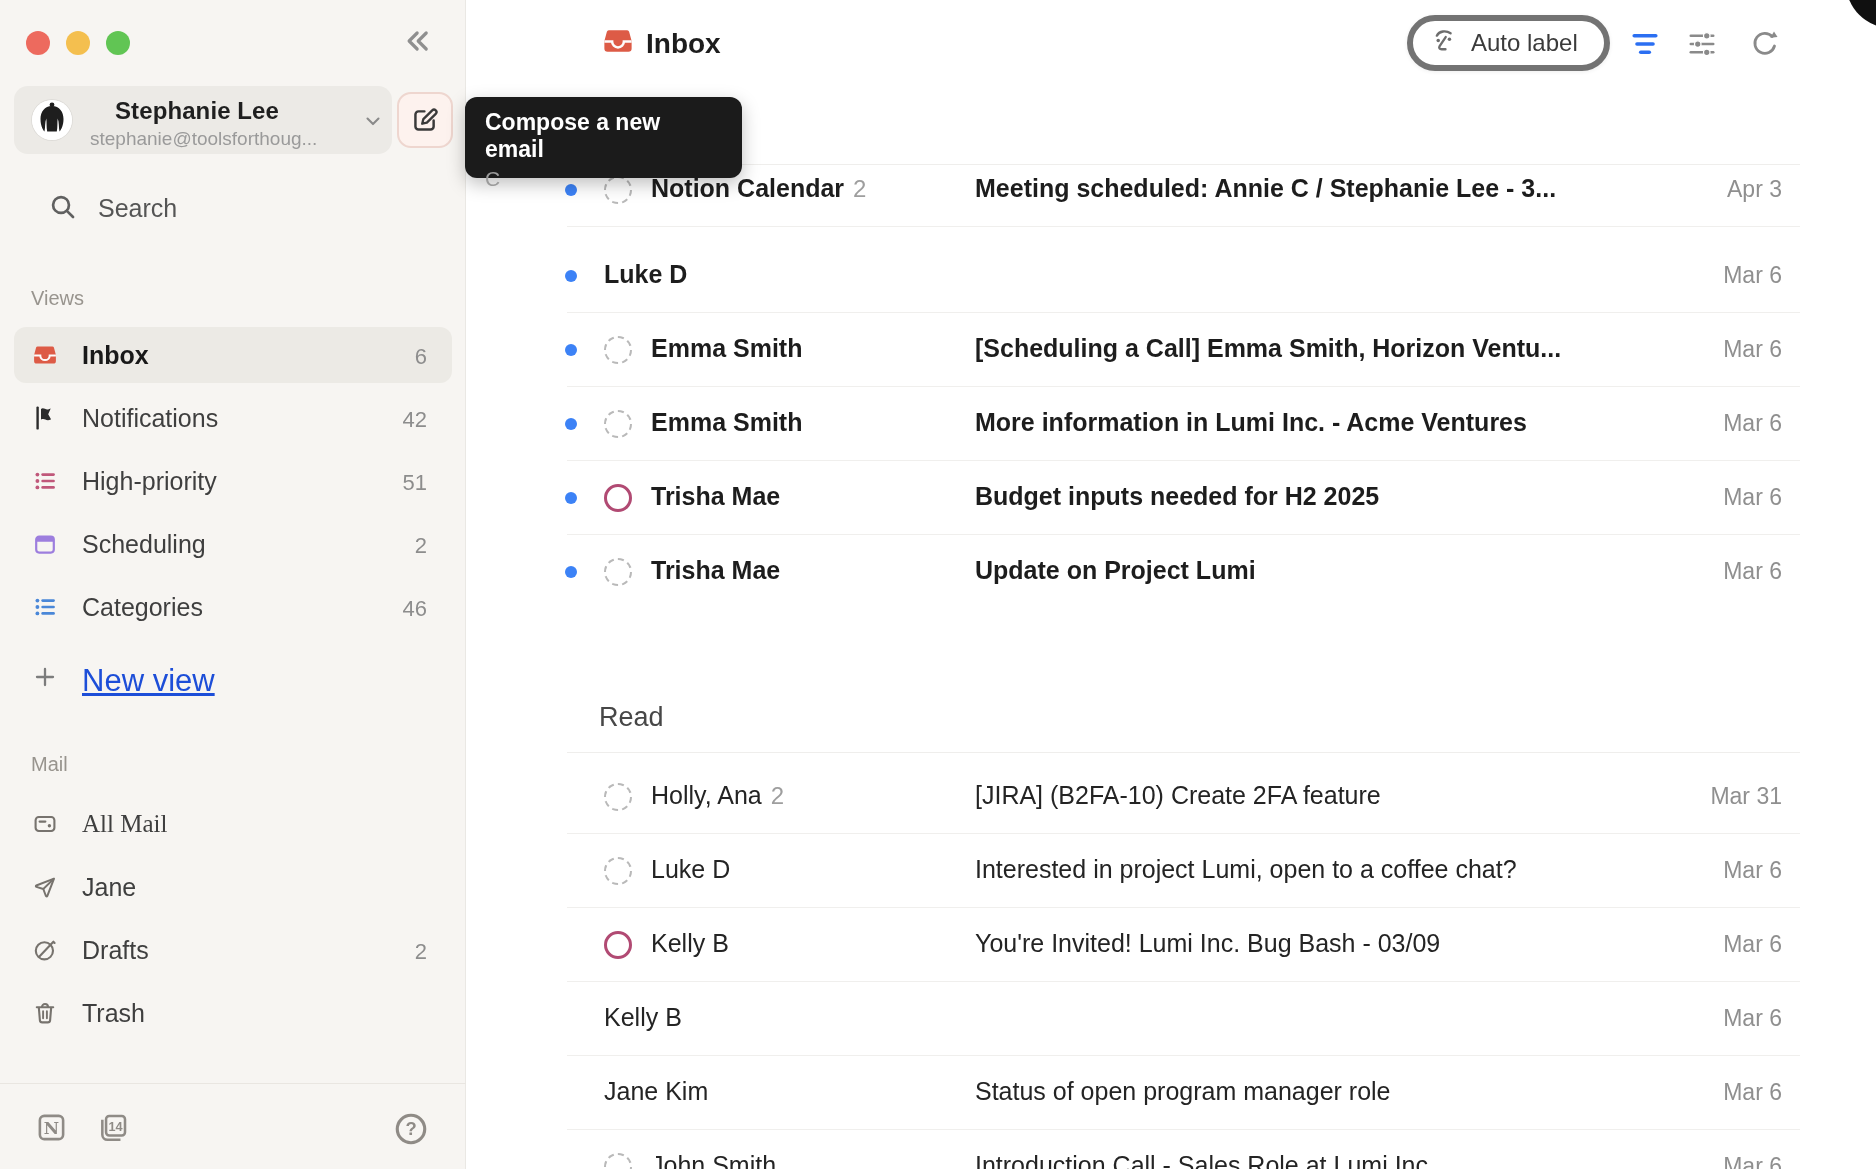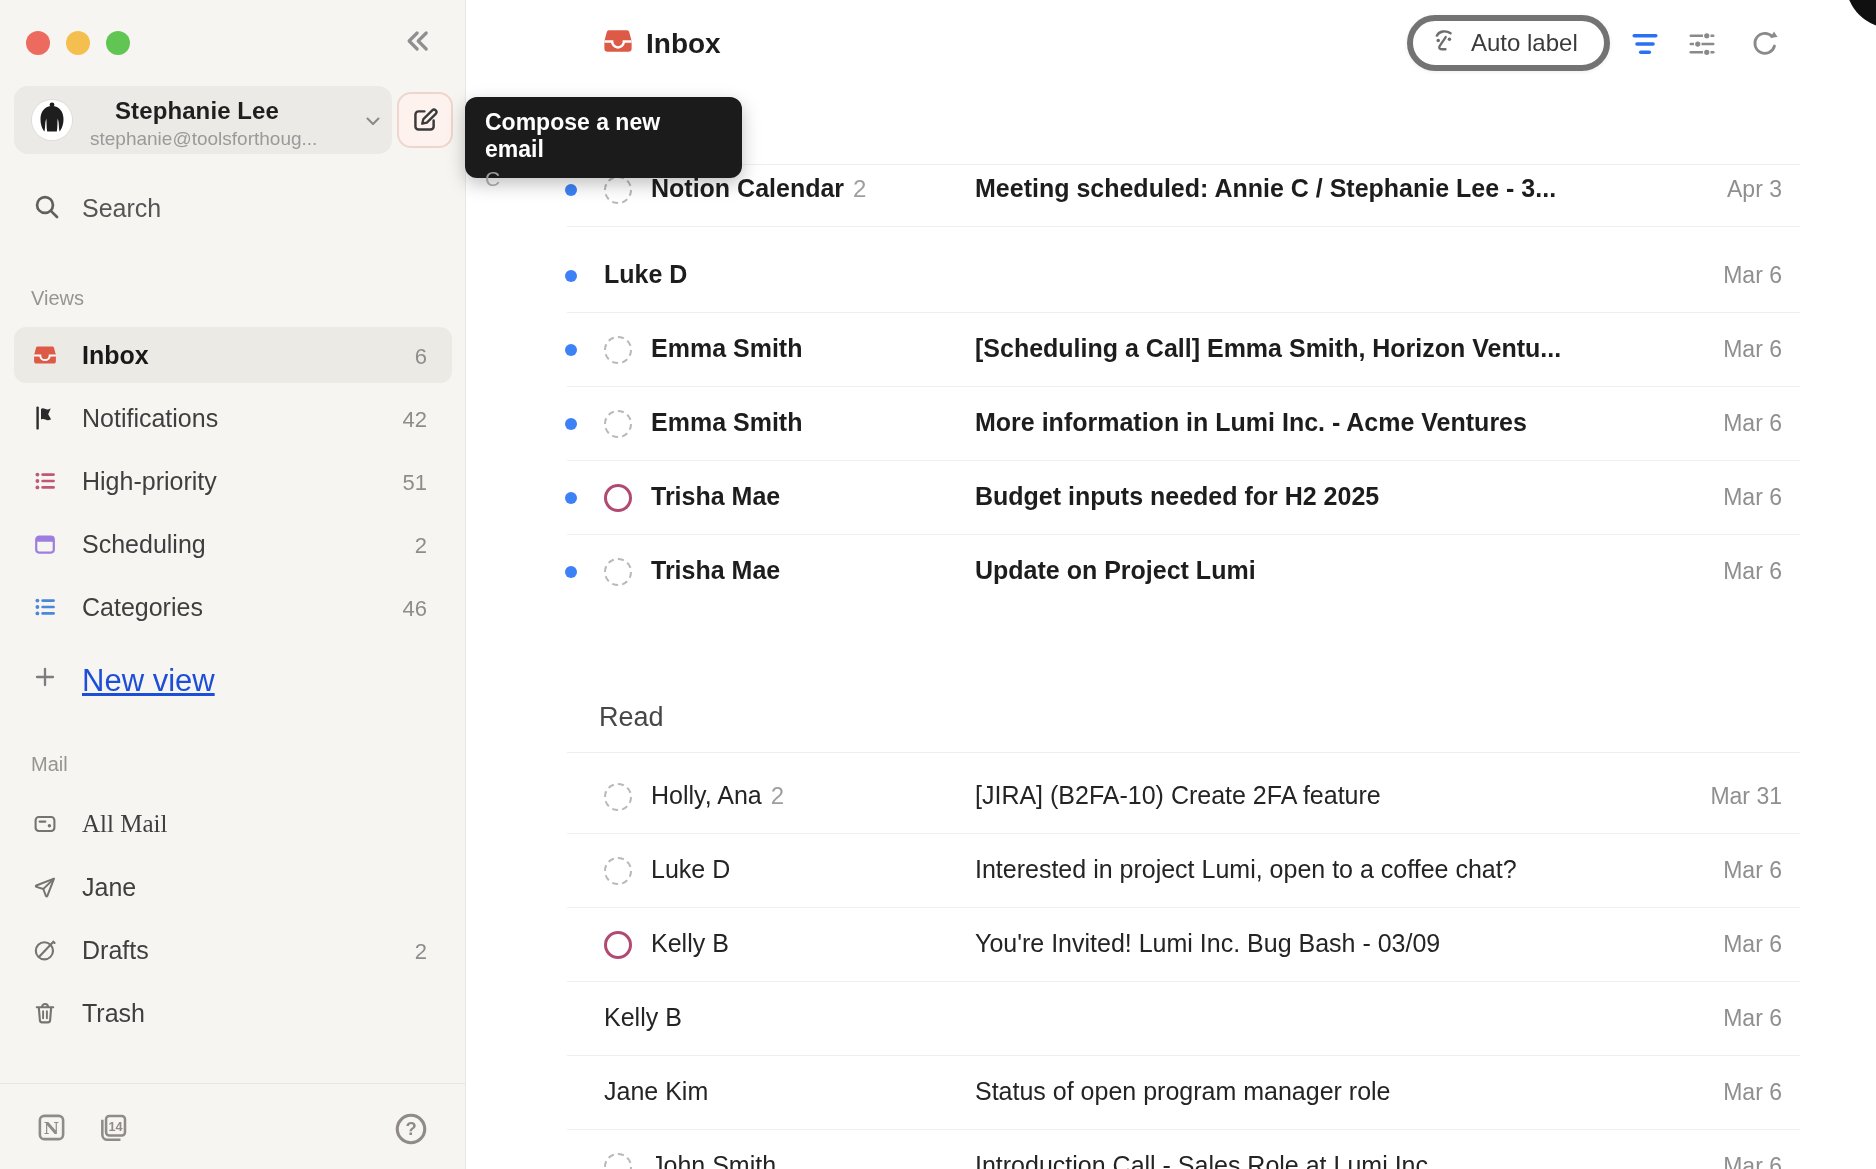--- a/index.html
+++ b/index.html
@@ -21,21 +21,21 @@
             overflow:hidden; background:#fff; box-shadow:0 0 0 1px rgba(0,0,0,.06); }
   .profile-name { position:absolute; left:76px; top:11px; font-size:24px; font-weight:700;
                   color:#1f1f1f; letter-spacing:.1px;margin-left:25px; }
   .profile-email { position:absolute; left:76px; top:42px; font-size:19px; color:#9a9a9a; }
   .profile-chevron { position:absolute; right:8px; top:24px; color:#8a8a8a; }
 
   .compose-btn { position:absolute; left:397px; top:92px; width:56px; height:56px;
                  background:#fdf2ee; border:2px solid #eed6cf; border-radius:14px;
                  color:#3a3a3a; display:flex; align-items:center; justify-content:center; }
 
-  .search-row { position:absolute; left:0; top:190px; width:466px; height:38px;text-align:center; }
+  .search-row { position:absolute; left:16px; top:190px; width:466px; height:38px;text-align:center; }
   .search-row .s-icon { position:absolute; left:33px; top:3px; color:#606060; }
   .search-row .s-label { position:absolute; left:82px; top:4px; font-size:25px; color:#555; }
 
   .section-label { position:absolute; left:31px; font-size:20px; color:#98948e; font-weight:500; }
   .lbl-views { top:287px; }
   .lbl-mail  { top:753px; }
 
   .side-item { position:absolute; left:14px; width:438px; height:56px; border-radius:12px; }
   .side-item.selected { background:#eceae5; }
   .side-item .it-icon { position:absolute; left:19px; top:16px; width:24px; height:24px; }

